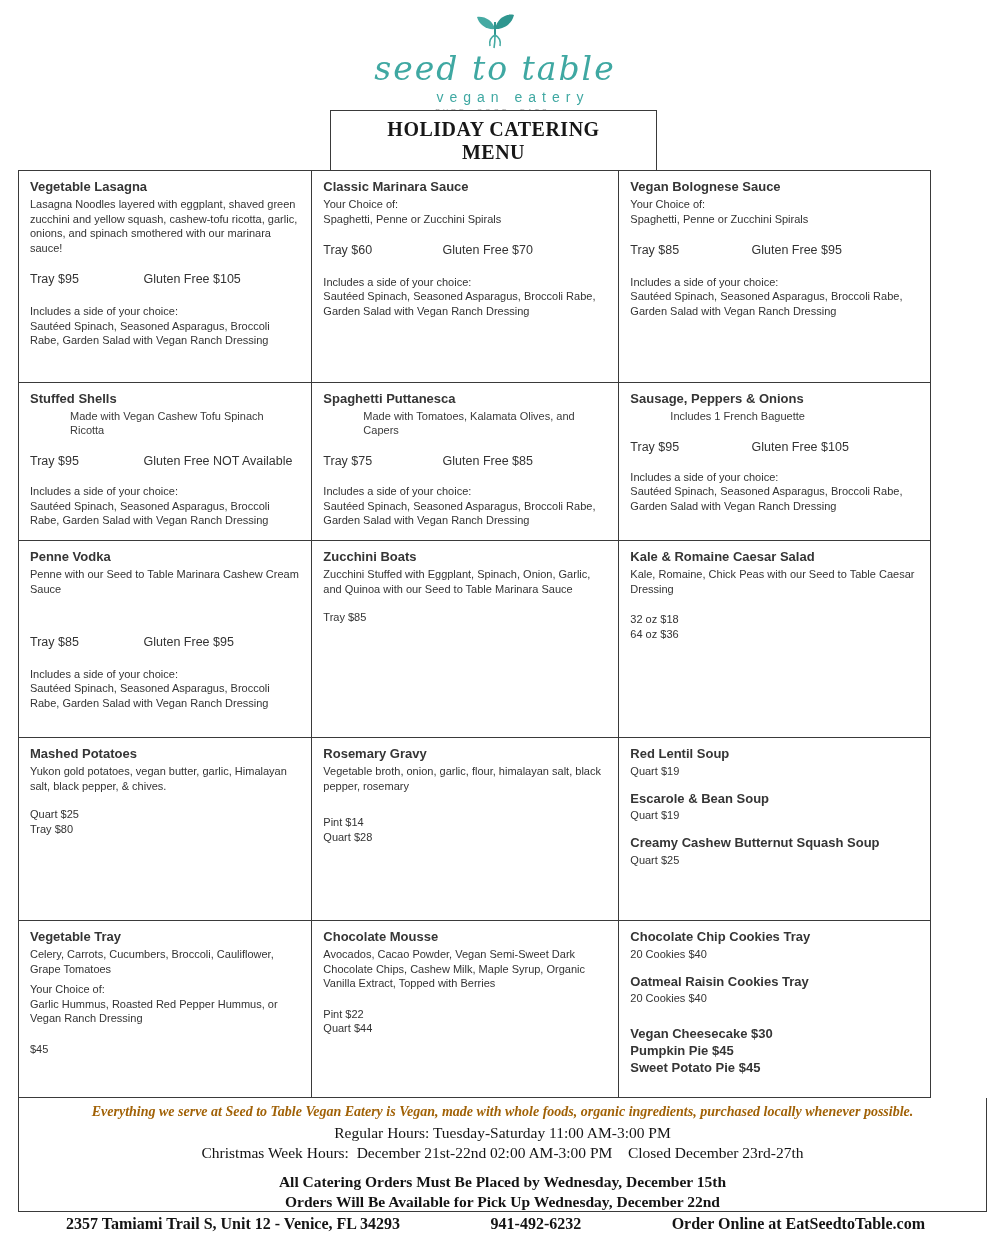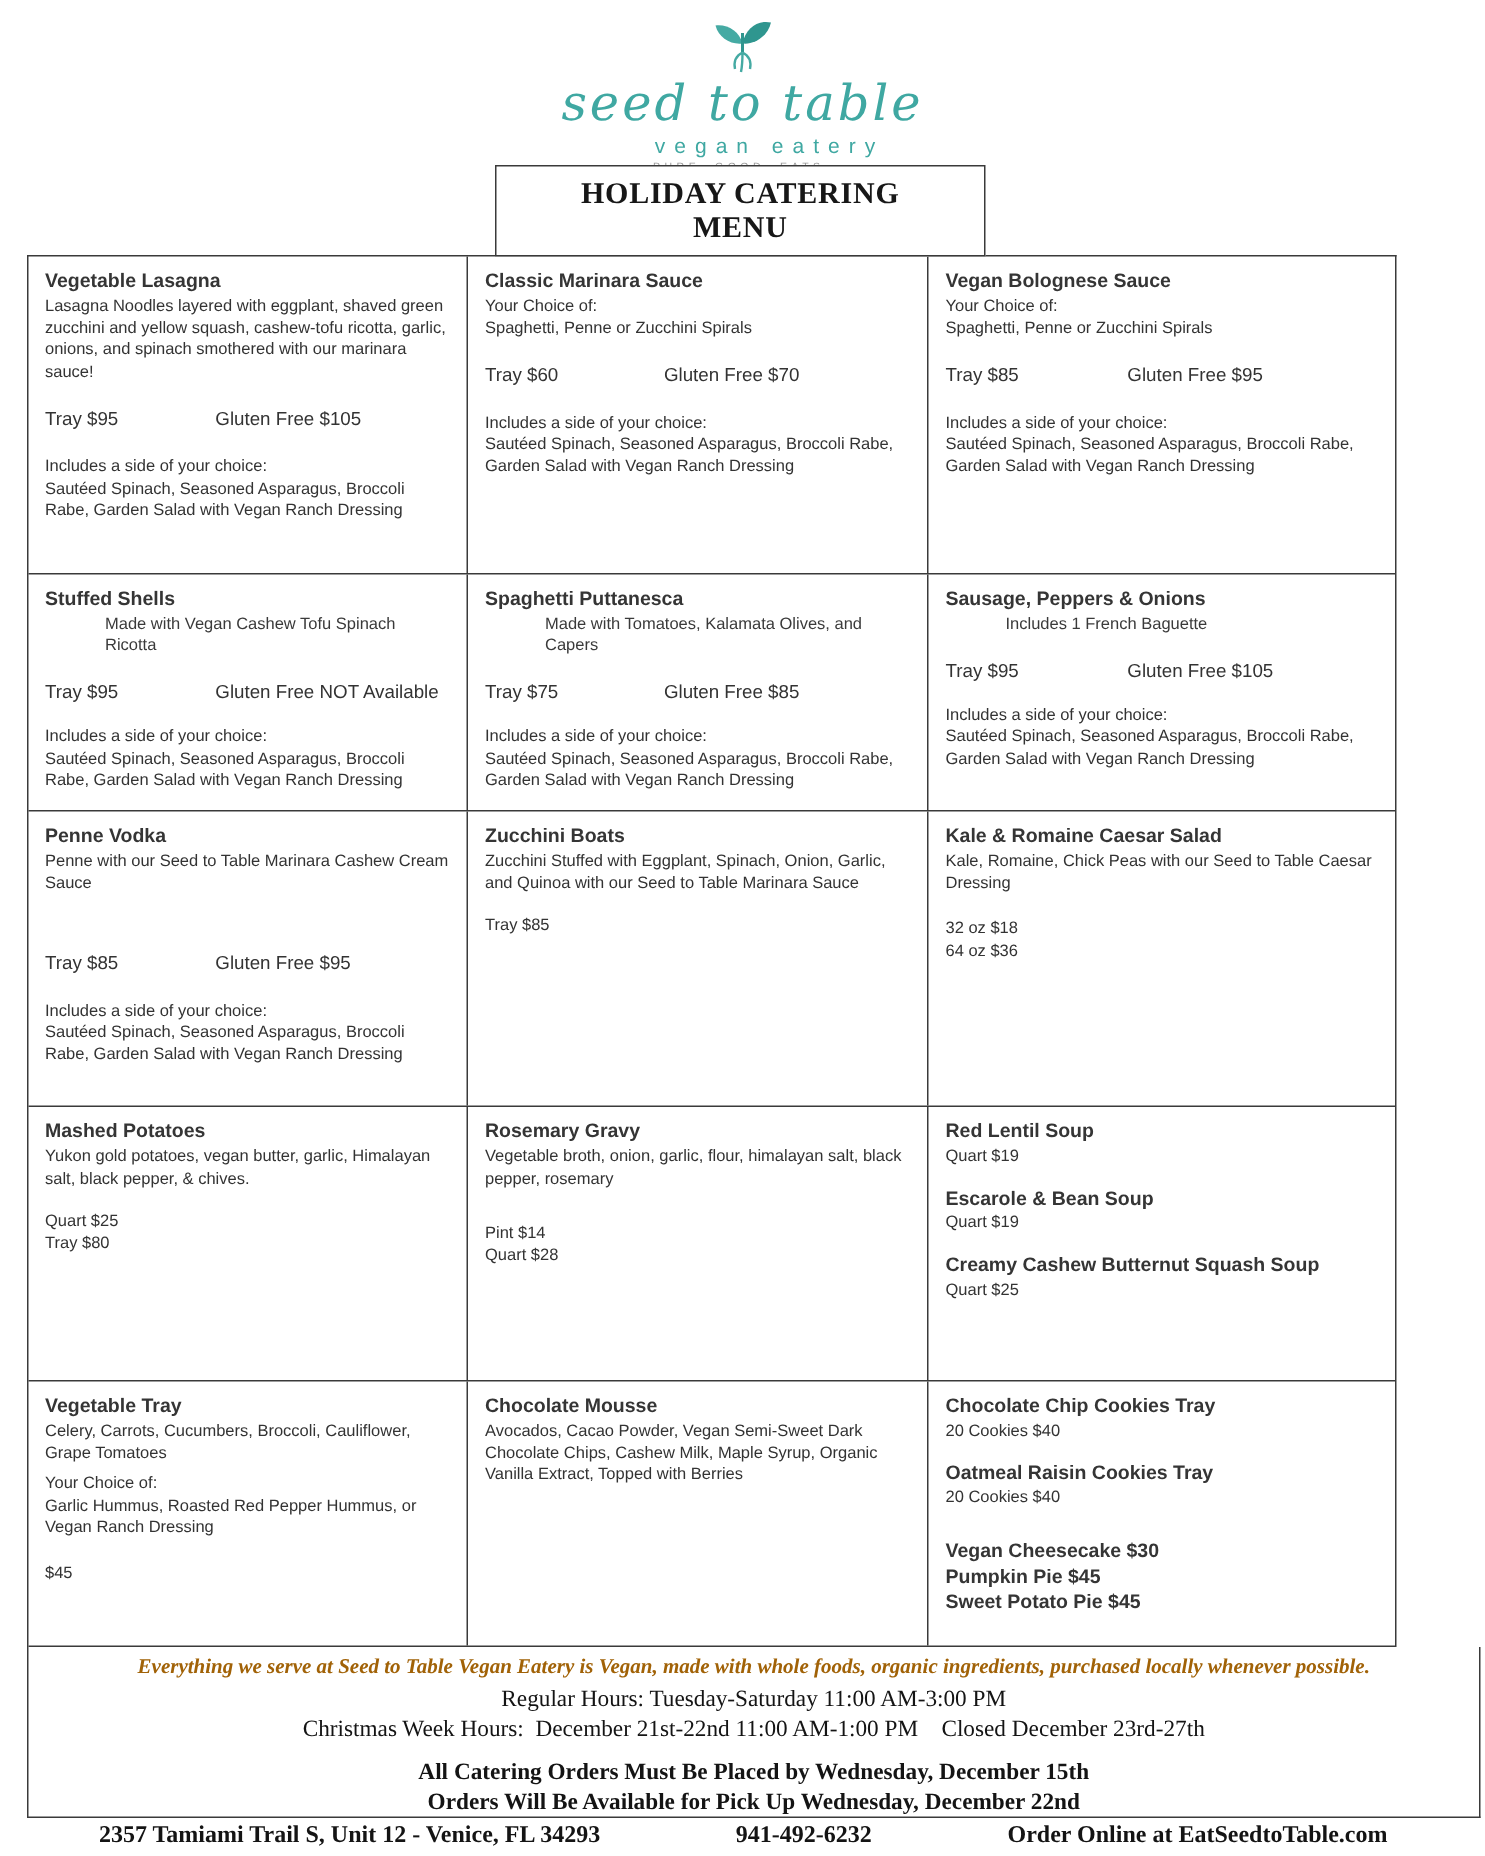--- a/index.html
+++ b/index.html
@@ -311,39 +311,41 @@
         <div class="spacer" style="height: 6px;"></div>
         <div class="item-text">Your Choice of:
 Garlic Hummus, Roasted Red Pepper Hummus, or Vegan Ranch Dressing</div>
         <div class="spacer" style="height: 16px;"></div>
         <div class="item-text">$45</div>
       </div>
       <div class="menu-cell">
         <div class="item-title">Chocolate Mousse</div>
         <div class="item-text">Avocados, Cacao Powder, Vegan Semi-Sweet Dark Chocolate Chips, Cashew Milk, Maple Syrup, Organic Vanilla Extract, Topped with Berries</div>
         <div class="spacer" style="height: 16px;"></div>
+        <div class="item-text">Pint $22
+Quart $44</div>
       </div>
       <div class="menu-cell">
         <div class="item-title">Chocolate Chip Cookies Tray</div>
         <div class="item-text">20 Cookies $40</div>
         <div class="spacer" style="height: 12px;"></div>
         <div class="item-title">Oatmeal Raisin Cookies Tray</div>
         <div class="item-text">20 Cookies $40</div>
         <div class="spacer" style="height: 20px;"></div>
         <div class="item-title">Vegan Cheesecake $30
 Pumpkin Pie $45
 Sweet Potato Pie $45</div>
       </div>
     </div>
   </div>
 
 <div class="footer-box">
   <div class="vegan-note">Everything we serve at Seed to Table Vegan Eatery is Vegan, made with whole foods, organic ingredients, purchased locally whenever possible.</div>
   <div class="hours-line">Regular Hours: Tuesday-Saturday 11:00 AM-3:00 PM</div>
-  <div class="hours-line">Christmas Week Hours:  December 21st-22nd 11:00 AM-1:00 PM    Closed December 23rd-27th</div>
+  <div class="hours-line">Christmas Week Hours:  December 21st-22nd 02:00 AM-3:00 PM    Closed December 23rd-27th</div>
   <div class="bold-note first">All Catering Orders Must Be Placed by Wednesday, December 15th</div>
   <div class="bold-note">Orders Will Be Available for Pick Up Wednesday, December 22nd</div>
 </div>
 
 <div class="address-bar">
   <span>2357 Tamiami Trail S, Unit 12 - Venice, FL 34293</span>
   <span>941-492-6232</span>
   <span>Order Online at EatSeedtoTable.com</span>
 </div>
 

